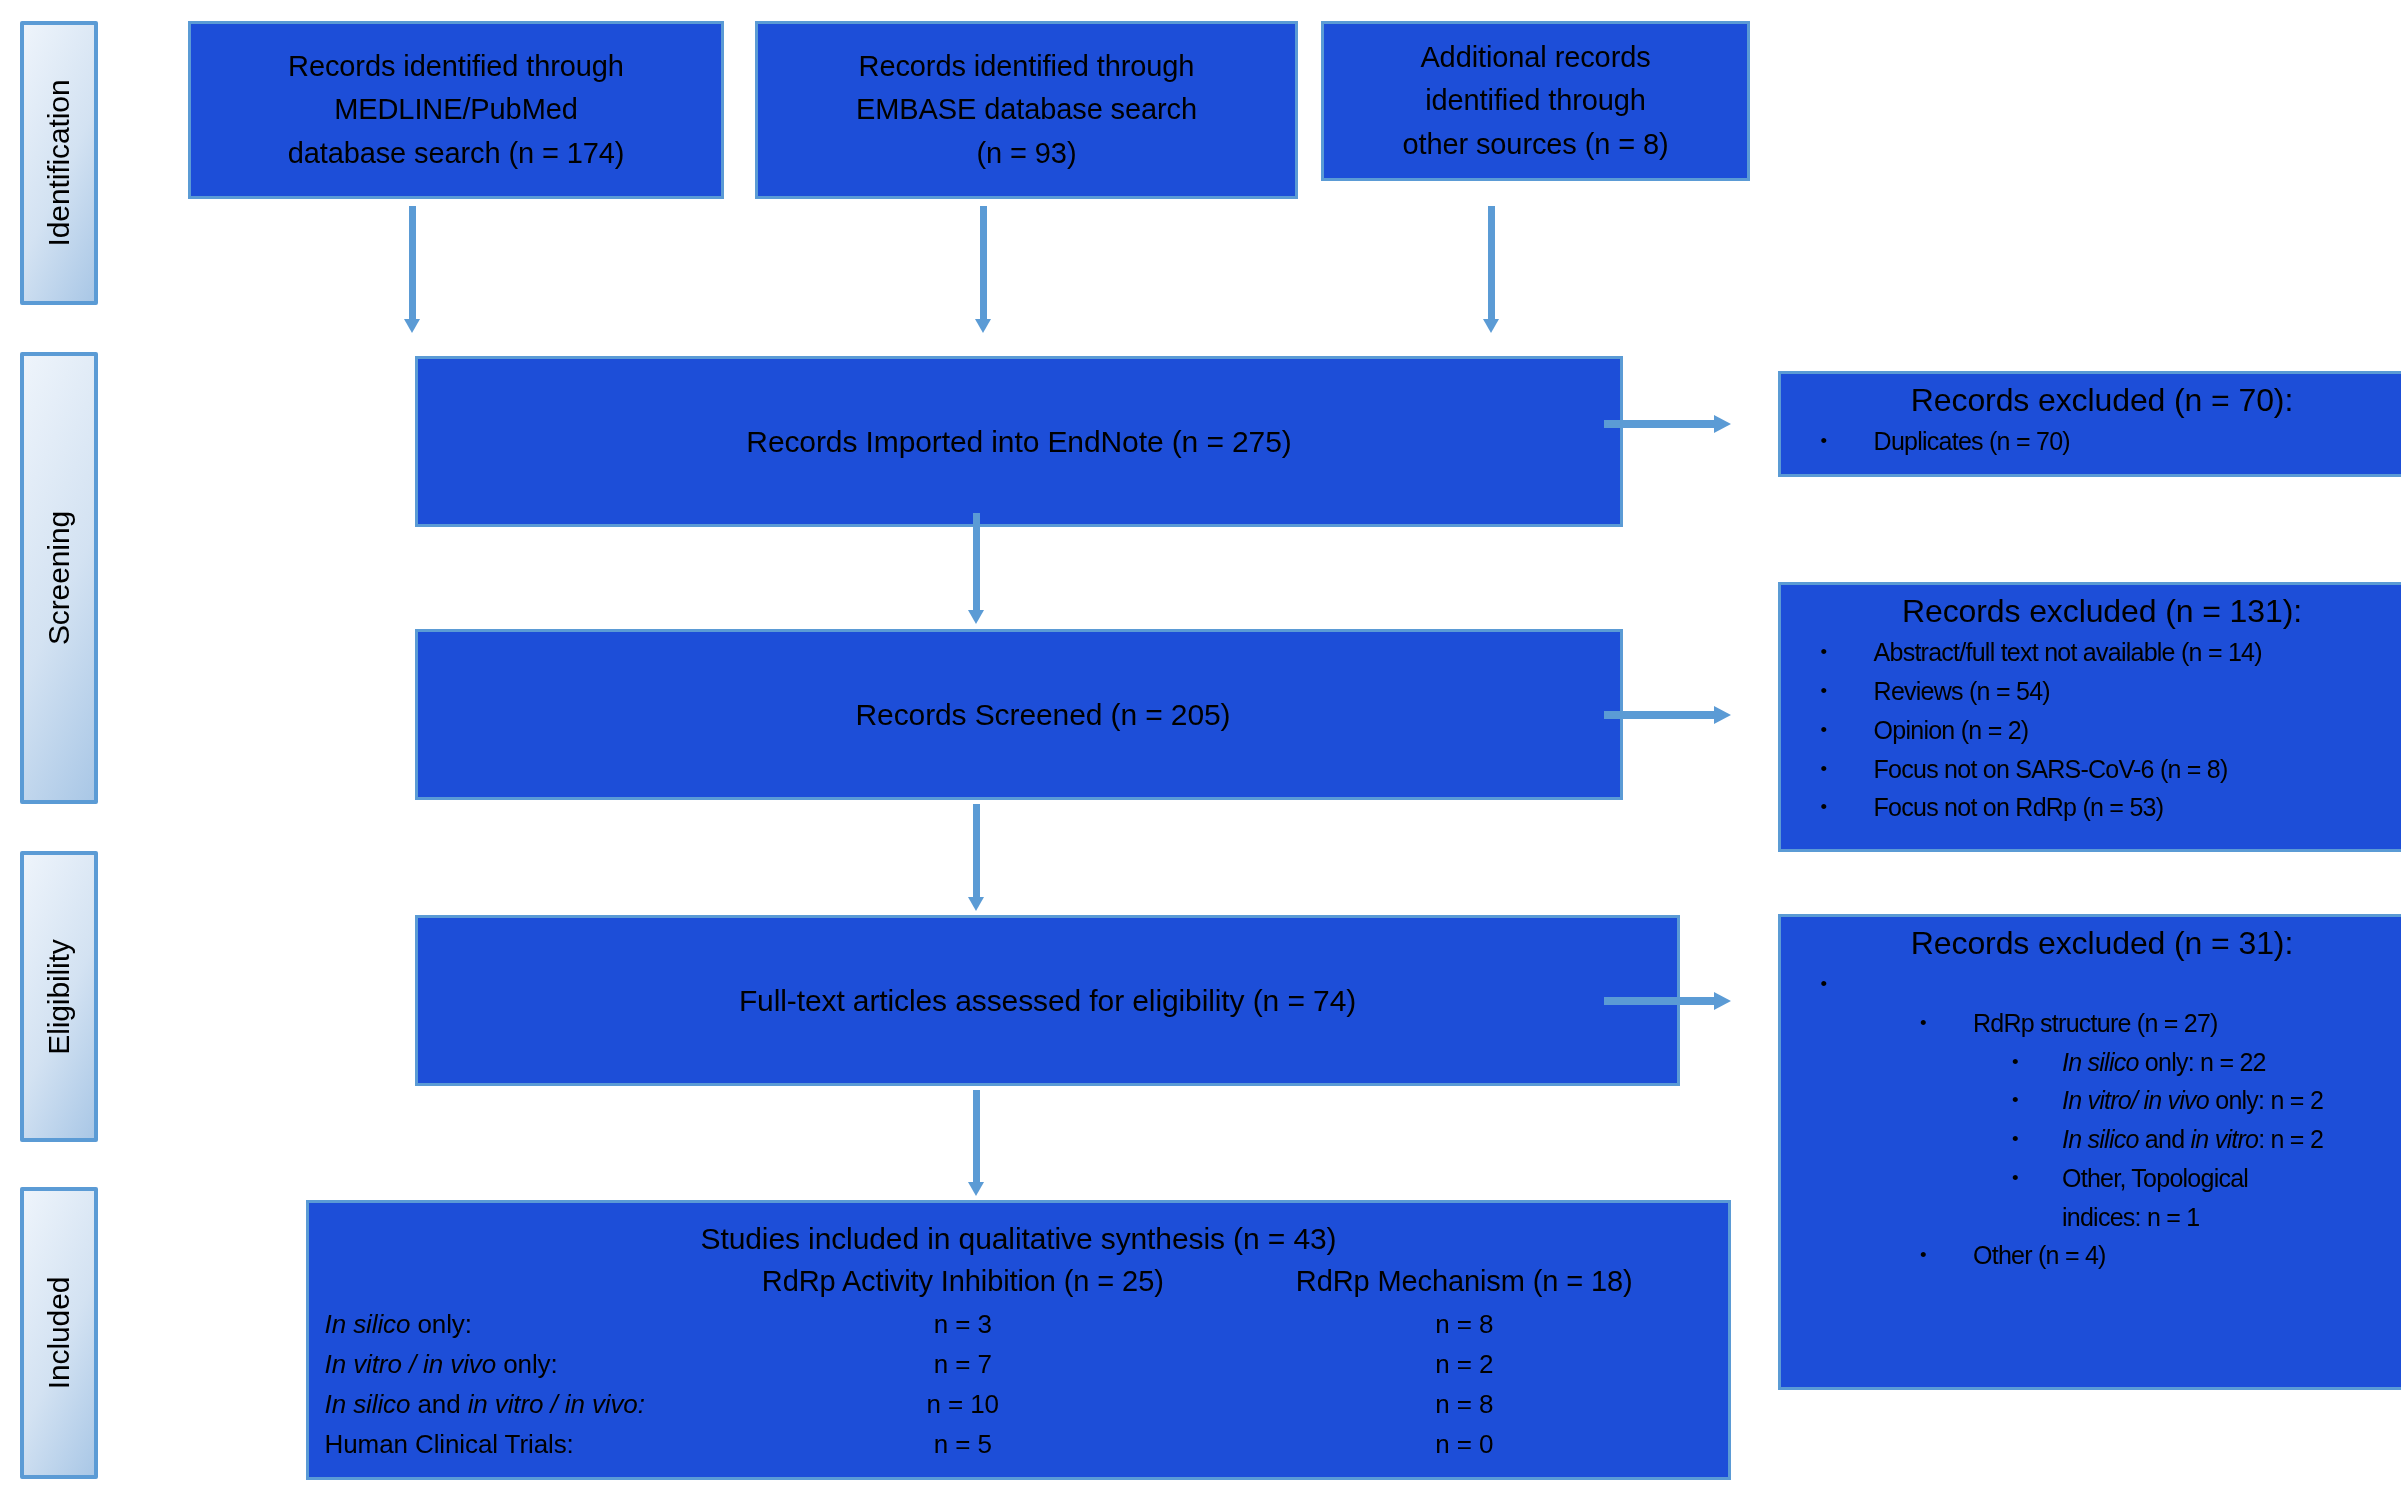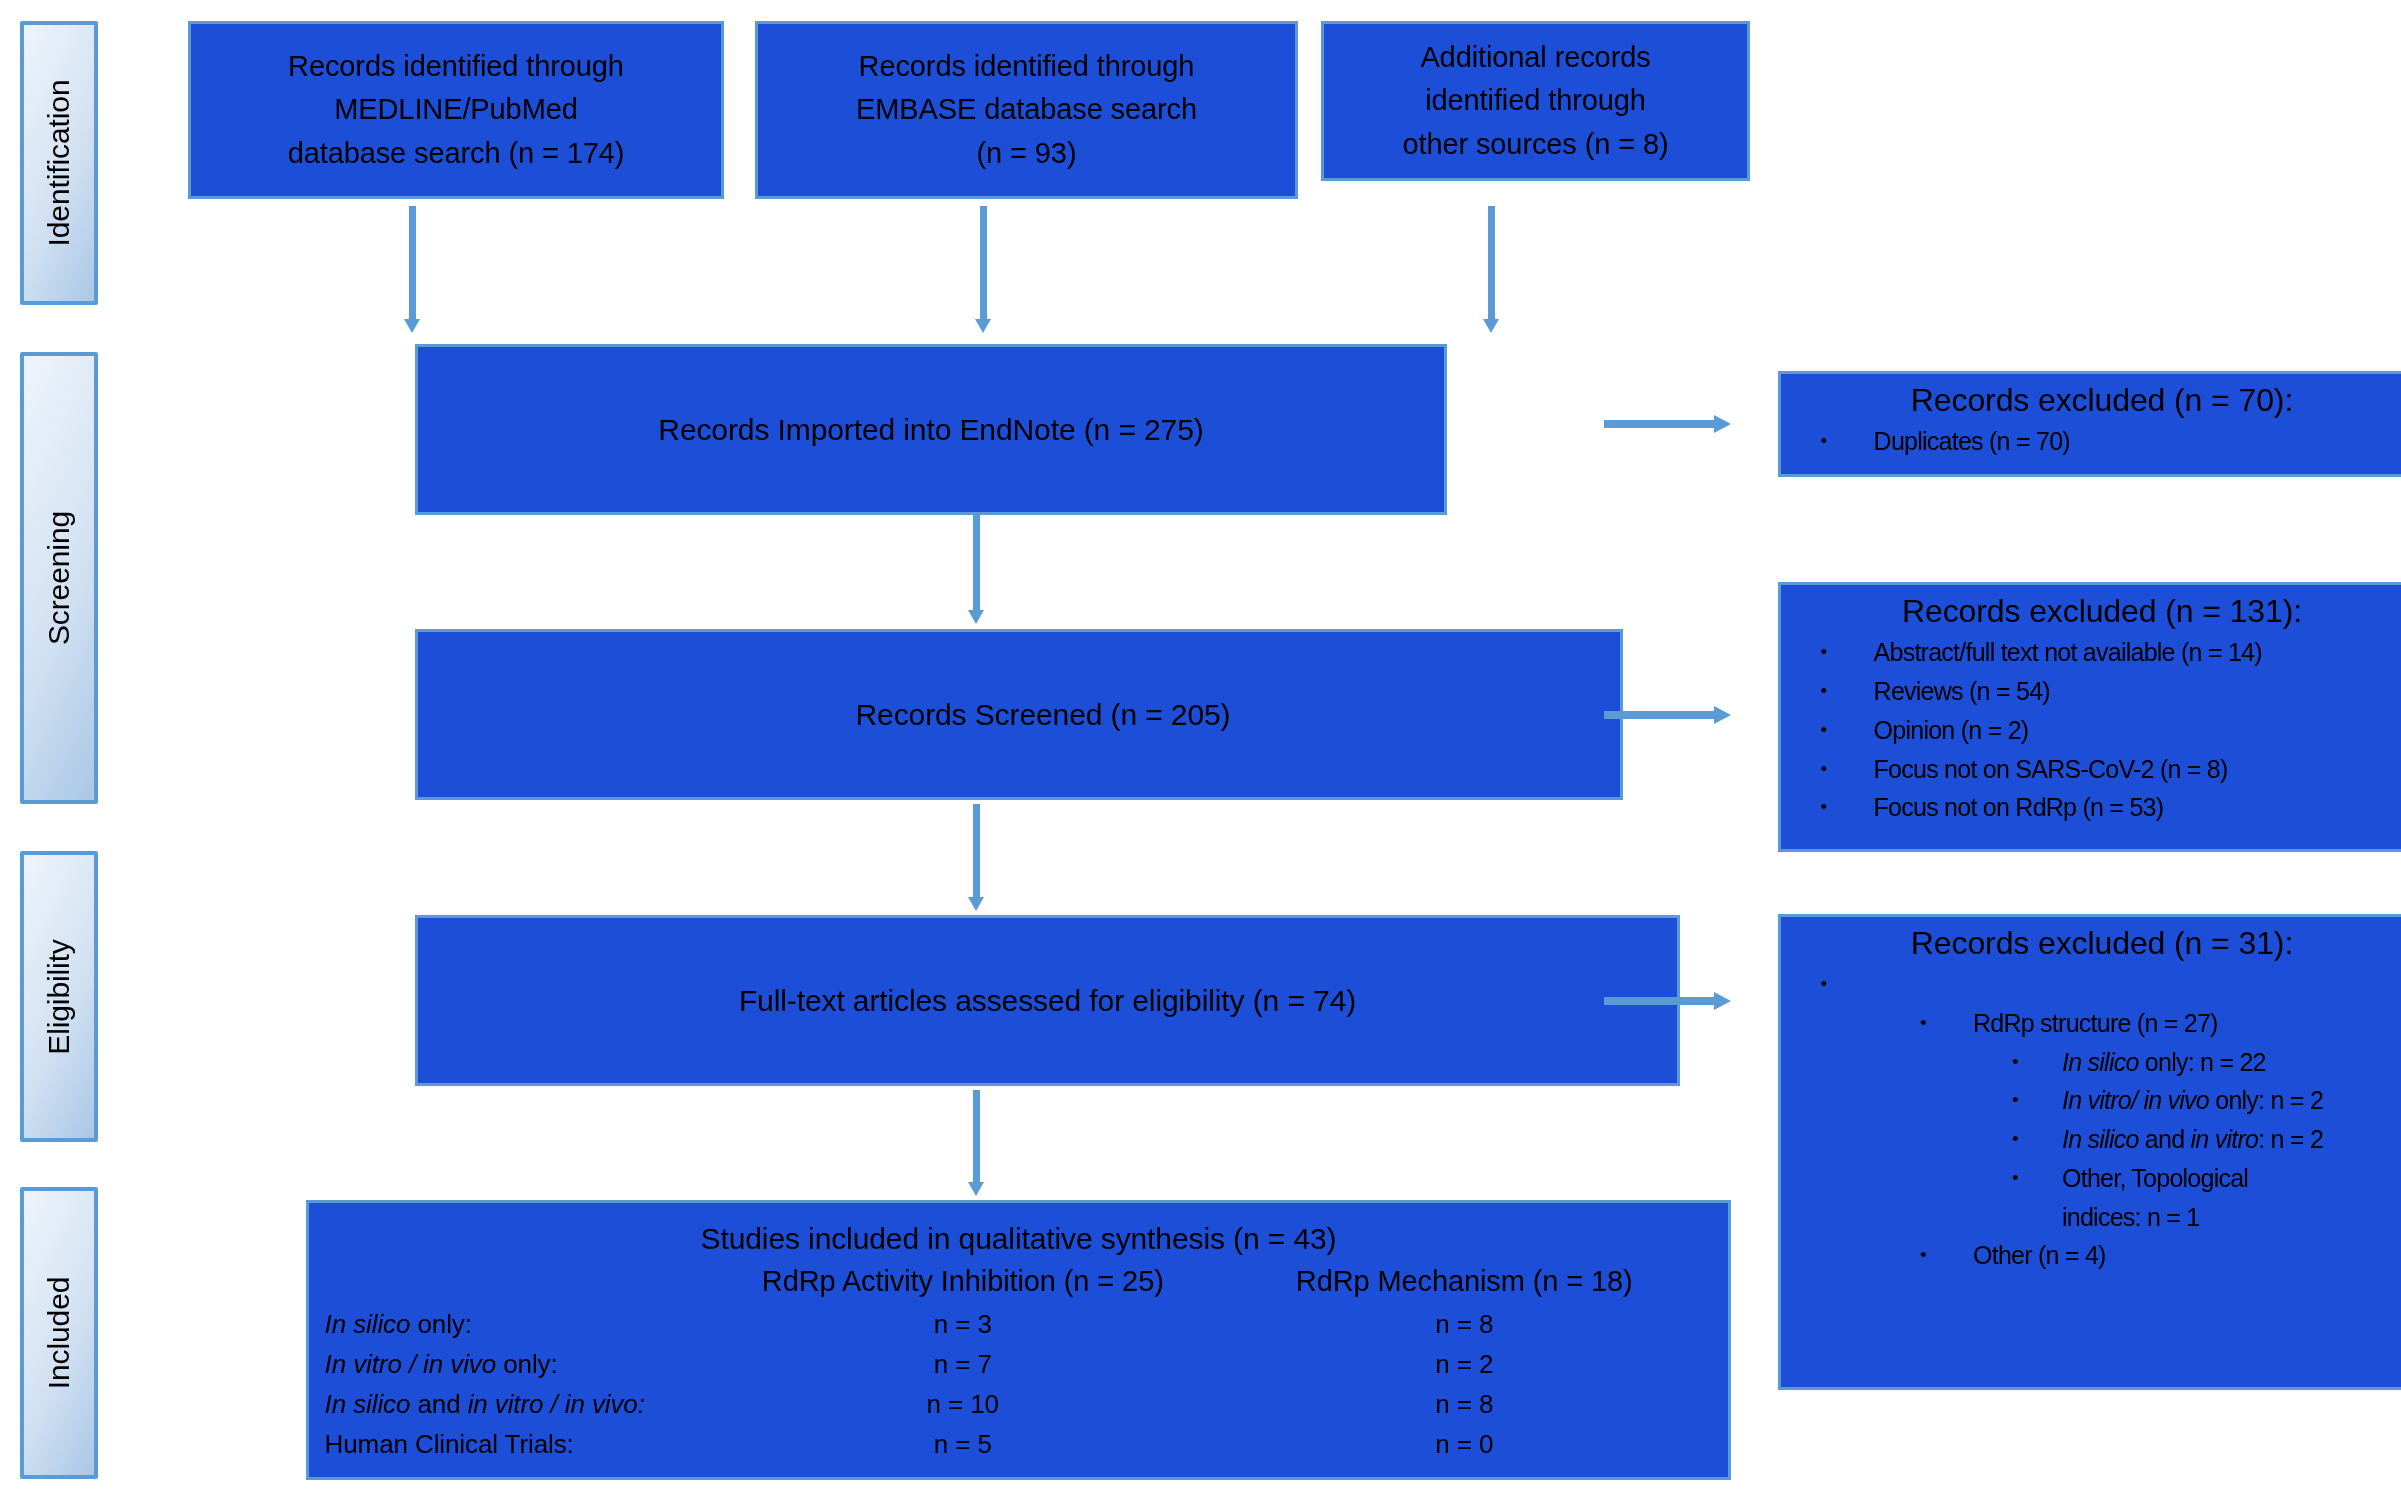--- a/index.html
+++ b/index.html
@@ -164,21 +164,21 @@
         <div><span>Additional records</span></div>
         <div><span>identified through</span></div>
         <div><span>other sources (n = 8)</span></div>
       </div>
   </div>
 
   <div class="arrow-v" style="left:404px;top:206px;height:127px;"></div>
   <div class="arrow-v" style="left:975px;top:206px;height:127px;"></div>
   <div class="arrow-v" style="left:1483px;top:206px;height:127px;"></div>
 
-  <div class="wbox centerbox flowbox" style="left:372px;top:344px;width:1032px;height:171px;">
+  <div class="wbox centerbox flowbox" style="left:372px;top:356px;width:1208px;height:171px;">
     <div>Records Imported into EndNote (n = 275)</div>
   </div>
   <div class="arrow-v" style="left:968px;top:513px;height:111px;"></div>
 
   <div class="wbox centerbox flowbox" style="left:372px;top:629px;width:1208px;height:171px;padding-left:48px;">
     <div>Records Screened (n = 205)</div>
   </div>
   <div class="arrow-v" style="left:968px;top:804px;height:107px;"></div>
 
   <div class="wbox centerbox flowbox" style="left:372px;top:915px;width:1265px;height:171px;text-align:center;">
@@ -216,21 +216,21 @@
     </div>
     <div class="bullet lvl1">
       <span class="dot">•</span>
       <div class="btxt">
           <div><span>Opinion (n = 2)</span></div>
         </div>
     </div>
     <div class="bullet lvl1">
       <span class="dot">•</span>
       <div class="btxt">
-          <div><span>Focus not on SARS-CoV-2 (n = 8)</span></div>
+          <div><span>Focus not on SARS-CoV-6 (n = 8)</span></div>
         </div>
     </div>
     <div class="bullet lvl1">
       <span class="dot">•</span>
       <div class="btxt">
           <div><span>Focus not on RdRp (n = 53)</span></div>
         </div>
     </div>
   </div>
 

